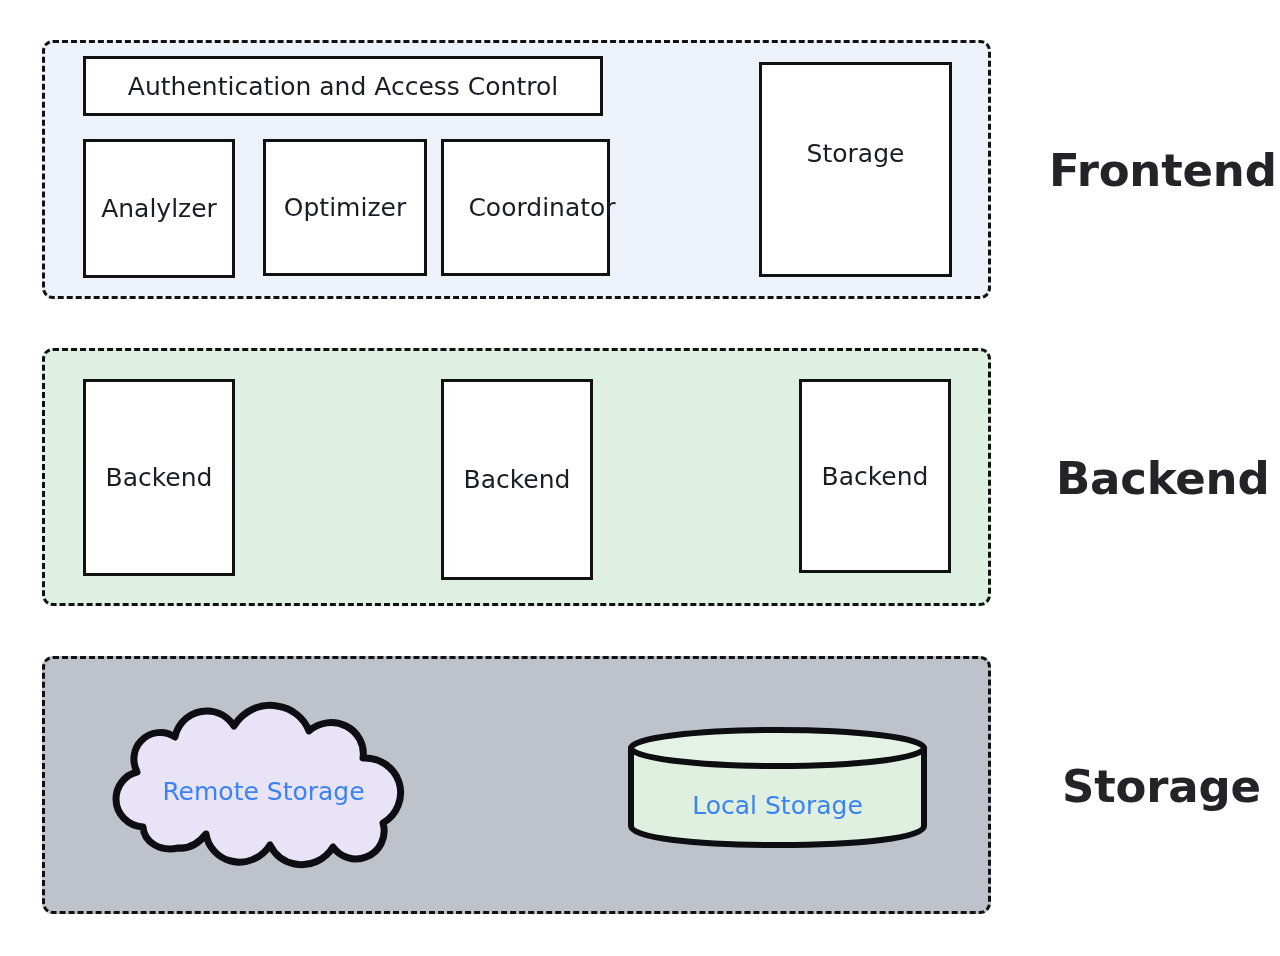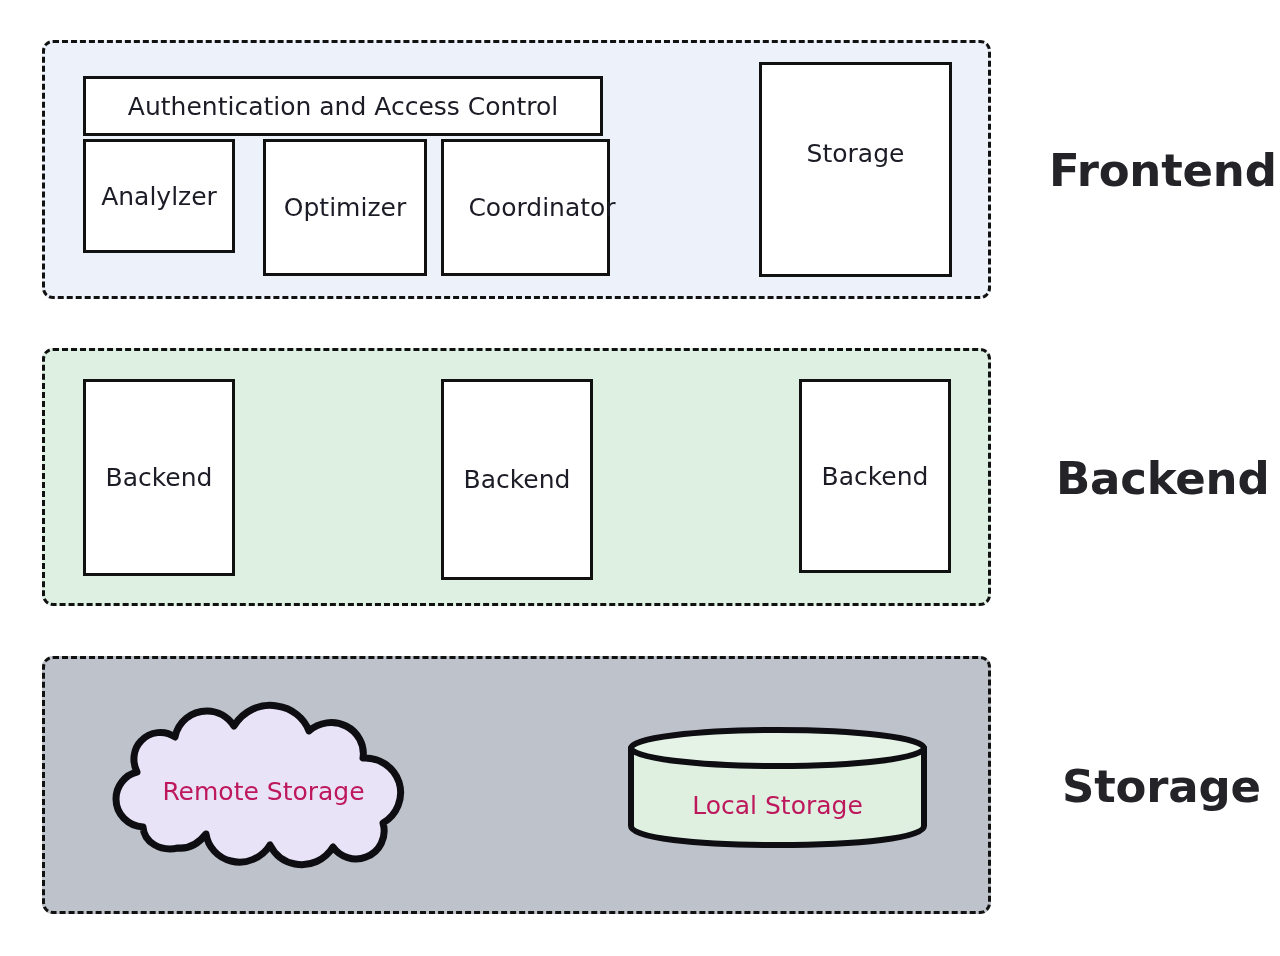--- a/index.html
+++ b/index.html
@@ -50,22 +50,22 @@
     display: flex;
     align-items: center;
     justify-content: center;
     text-align: center;
     color: #1c1c26;
     font-size: 25px;
     font-weight: 400;
     line-height: 1.32;
   }
 
-  #box-auth      { left: 83px;  top: 76px;  width: 520px; height: 60px;  font-size: 25px; }
-  #box-analyzer  { left: 83px;  top: 139px; width: 152px; height: 114px; }
+  #box-auth      { left: 83px;  top: 56px;  width: 520px; height: 60px;  font-size: 25px; }
+  #box-analyzer  { left: 83px;  top: 139px; width: 152px; height: 139px; }
   #box-optimizer { left: 263px; top: 139px; width: 164px; height: 137px; }
   #box-coordinator { left: 441px; top: 139px; width: 169px; height: 137px; padding-left: 33px; }
   #box-metadata  { left: 759px; top: 62px;  width: 193px; height: 215px;
                    align-items: flex-start; padding-top: 72px; }
 
   #box-backend-1 { left: 83px;  top: 379px; width: 152px; height: 197px; }
   #box-backend-2 { left: 441px; top: 379px; width: 152px; height: 201px; }
   #box-backend-3 { left: 799px; top: 379px; width: 152px; height: 194px; }
 
   
@@ -88,21 +88,21 @@
     width: 303px; height: 172px;
   }
   #shape-cylinder {
     position: absolute;
     left: 626px; top: 726px;
     width: 303px; height: 122px;
   }
   .shape-text {
     position: absolute;
     text-align: center;
-    color: #be185d;
+    color: #3b82f6;
     font-size: 25px;
     white-space: nowrap;
   }
   #text-remote-storage {
     left: 112px; top: 777px; width: 303px;
   }
   #text-local-storage {
     left: 626px; top: 791px; width: 303px;
   }
 </style>

